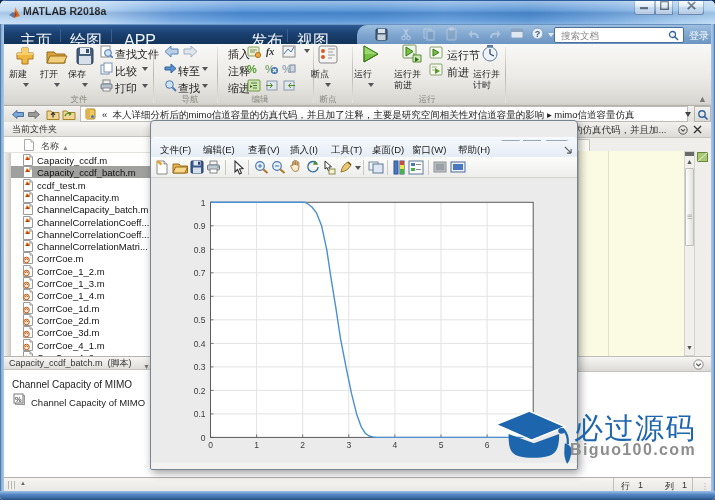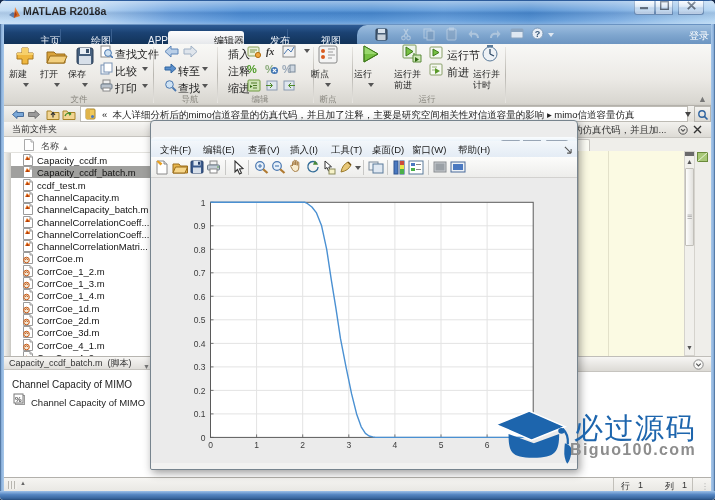--- a/index.html
+++ b/index.html
@@ -6,21 +6,21 @@
 .a{position:absolute}
 #win{position:absolute;left:0;top:0;width:715px;height:500px;border-radius:6px 6px 3px 3px;overflow:hidden;background:#eeede9}
 
 #title{left:0;top:0;width:715px;height:24px;background:linear-gradient(90deg,#bcd9f4 0%,#aacdf0 14%,#6ba2e0 24%,#4c8ed6 34%,#4a8cd2 52%,#5c99da 62%,#4a8bd0 74%,#74a8e0 86%,#9dc6ec 95%,#aed2f2 100%);border-top:1px solid #2c5c9c}
 #title:after{content:"";position:absolute;left:0;top:0;width:715px;height:23px;background:linear-gradient(180deg,rgba(255,255,255,.45),rgba(255,255,255,.12) 40%,rgba(10,30,80,.10) 52%,rgba(255,255,255,.10) 85%,rgba(255,255,255,.25))}
 #title .txt{left:23px;top:4px;font-size:10.5px;font-weight:bold;color:#1a1a1a}
 
 .wbtn{top:0px;height:14px;background:linear-gradient(180deg,#f4f9fe,#cfe0f2 45%,#b0cbe8 52%,#cfe0f4);border:1px solid #7092ba;border-top:none;color:#3a4a5e;text-align:center;font-size:9px;line-height:13px}
 
 #tabrow{left:4px;top:24px;width:707px;height:20px;background:linear-gradient(180deg,#2e5c95,#1b4273 40%,#123359 100%);border-top:1px solid #6a93c2}
-.tab{top:6px;height:19px;color:#eef3fa;font-size:10px;text-align:right;line-height:19px}
+.tab{top:6px;height:19px;color:#eef3fa;font-size:16px;text-align:center;line-height:19px}
 .tabsel{background:linear-gradient(180deg,#fdfdfe,#e9ebee 60%,#d8dbe0);color:#222;border-radius:3px 3px 0 0}
 #qat{left:353px;top:0px;width:354px;height:20px;background:linear-gradient(180deg,#9dbedf,#7fa6cf 50%,#6a93c0);border-radius:10px 0 0 2px}
 #search{left:550px;top:2px;width:130px;height:16px;background:#fff;border:1px solid #4a6e9a;border-radius:2px;font-size:9.5px;color:#888;line-height:15px;padding-left:6px}
 
 #ribbon{left:4px;top:44px;width:707px;height:62px;background:linear-gradient(180deg,#f8f8f6,#eceae6 55%,#d8d6d0 95%,#c9c7c1);box-shadow:inset 0 -1px 0 #b4b1ab}
 .glabel{top:94px;font-size:8.5px;color:#8a8880;width:60px;text-align:center}
 .gsep{top:3px;width:1px;height:56px;background:linear-gradient(180deg,#e8e6e2,#b8b6b0 50%,#e8e6e2)}
 .rlab{font-size:11px;color:#222}
 .big{font-size:9px;color:#222;text-align:left;width:34px}
 .dar{width:0;height:0;border-left:3px solid transparent;border-right:3px solid transparent;border-top:4px solid #555}
@@ -116,23 +116,26 @@
         <rect x="1" y="1" width="12" height="3" fill="#8aa4c0"></rect>
       </svg>
     <svg class="a" style="left:527px;top:2px" width="13" height="13" viewBox="0 0 13 13">
         <circle cx="6.5" cy="6.5" r="5.5" fill="#e8eef6" stroke="#7a98b8"></circle>
         <text x="3.8" y="9.5" font-size="9" font-weight="bold" fill="#3a5a7a">?</text>
       </svg>
     <div class="a" style="left:544px;top:8px;width:0;height:0;border-left:3px solid transparent;border-right:3px solid transparent;border-top:4px solid #dfe8f2"></div>
     <div class="a tab" style="left:8px;width:48px">主页</div>
     <div class="a tab" style="left:57px;width:50px">绘图</div>
     <div class="a tab" style="left:108px;width:56px">APP</div>
-    <div class="a tab tabsel" style="left:164px;width:76px">编辑器</div>
     <div class="a tab" style="left:240px;width:46px">发布</div>
     <div class="a tab" style="left:281px;width:56px">视图</div>
+    <div class="a" id="search">搜索文档<svg class="a" style="left:113px;top:2px" width="11" height="11" viewBox="0 0 11 11">
+          <circle cx="4.5" cy="4.5" r="3" fill="none" stroke="#2f64a0" stroke-width="1.3"></circle>
+          <path d="M6.8 6.8 L10 10" stroke="#2f64a0" stroke-width="1.5"></path>
+        </svg></div>
     <div class="a" style="left:685px;top:4px;font-size:10px;color:#fff">登录</div>
   </div>
   <div class="a" id="ribbon">
 
     <svg class="a" style="left:10px;top:2px" width="22" height="20" viewBox="0 0 22 20">
         <path d="M8 2 h6 v5 h5 v6 h-5 v5 h-6 v-5 H3 V7 h5 Z" fill="#efb73f" stroke="#a8761c" stroke-width="1"></path>
         <path d="M8 2 h6 v5 h5 v2 H3 V7 h5 Z" fill="#f7d06b" stroke="none"></path>
       </svg>
     <div class="a big" style="left:5px;top:24px">新建</div>
       <div class="a dar" style="left:19px;top:39px"></div>

